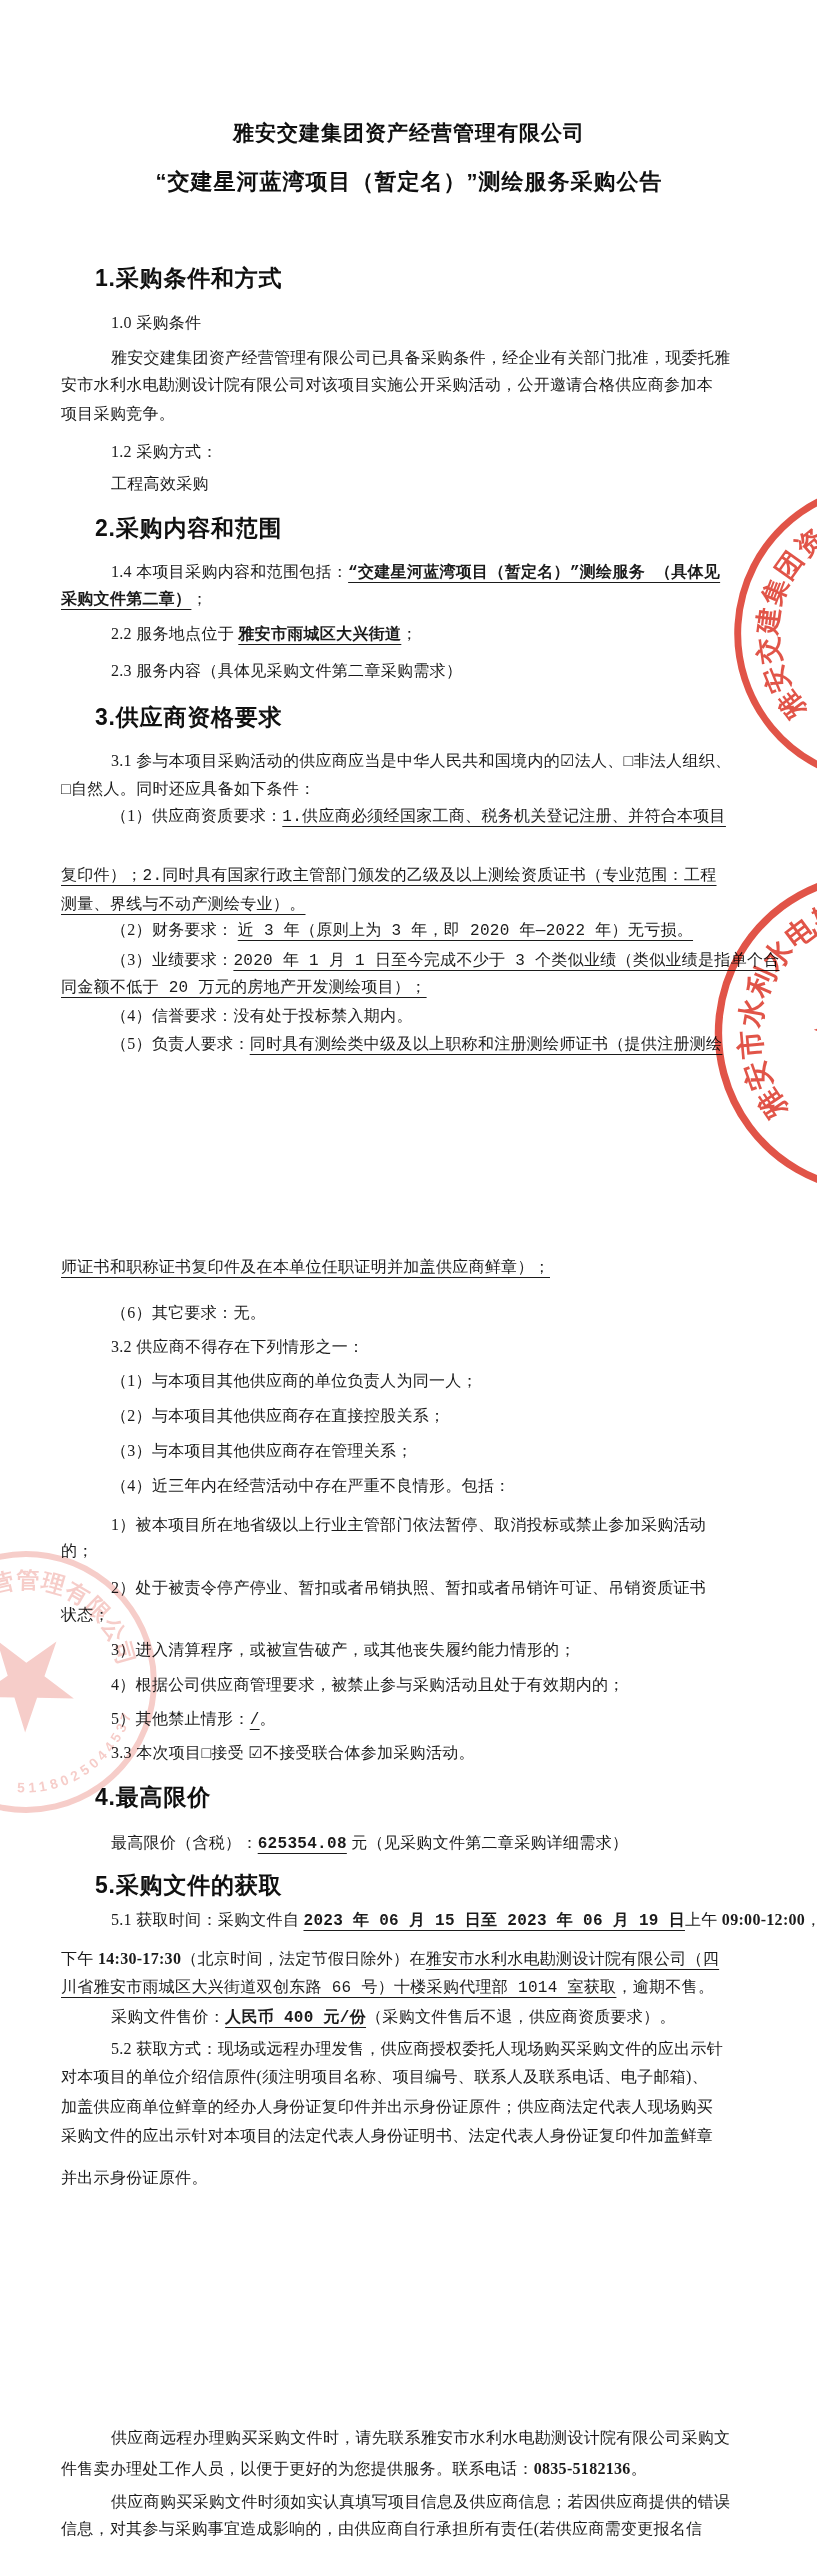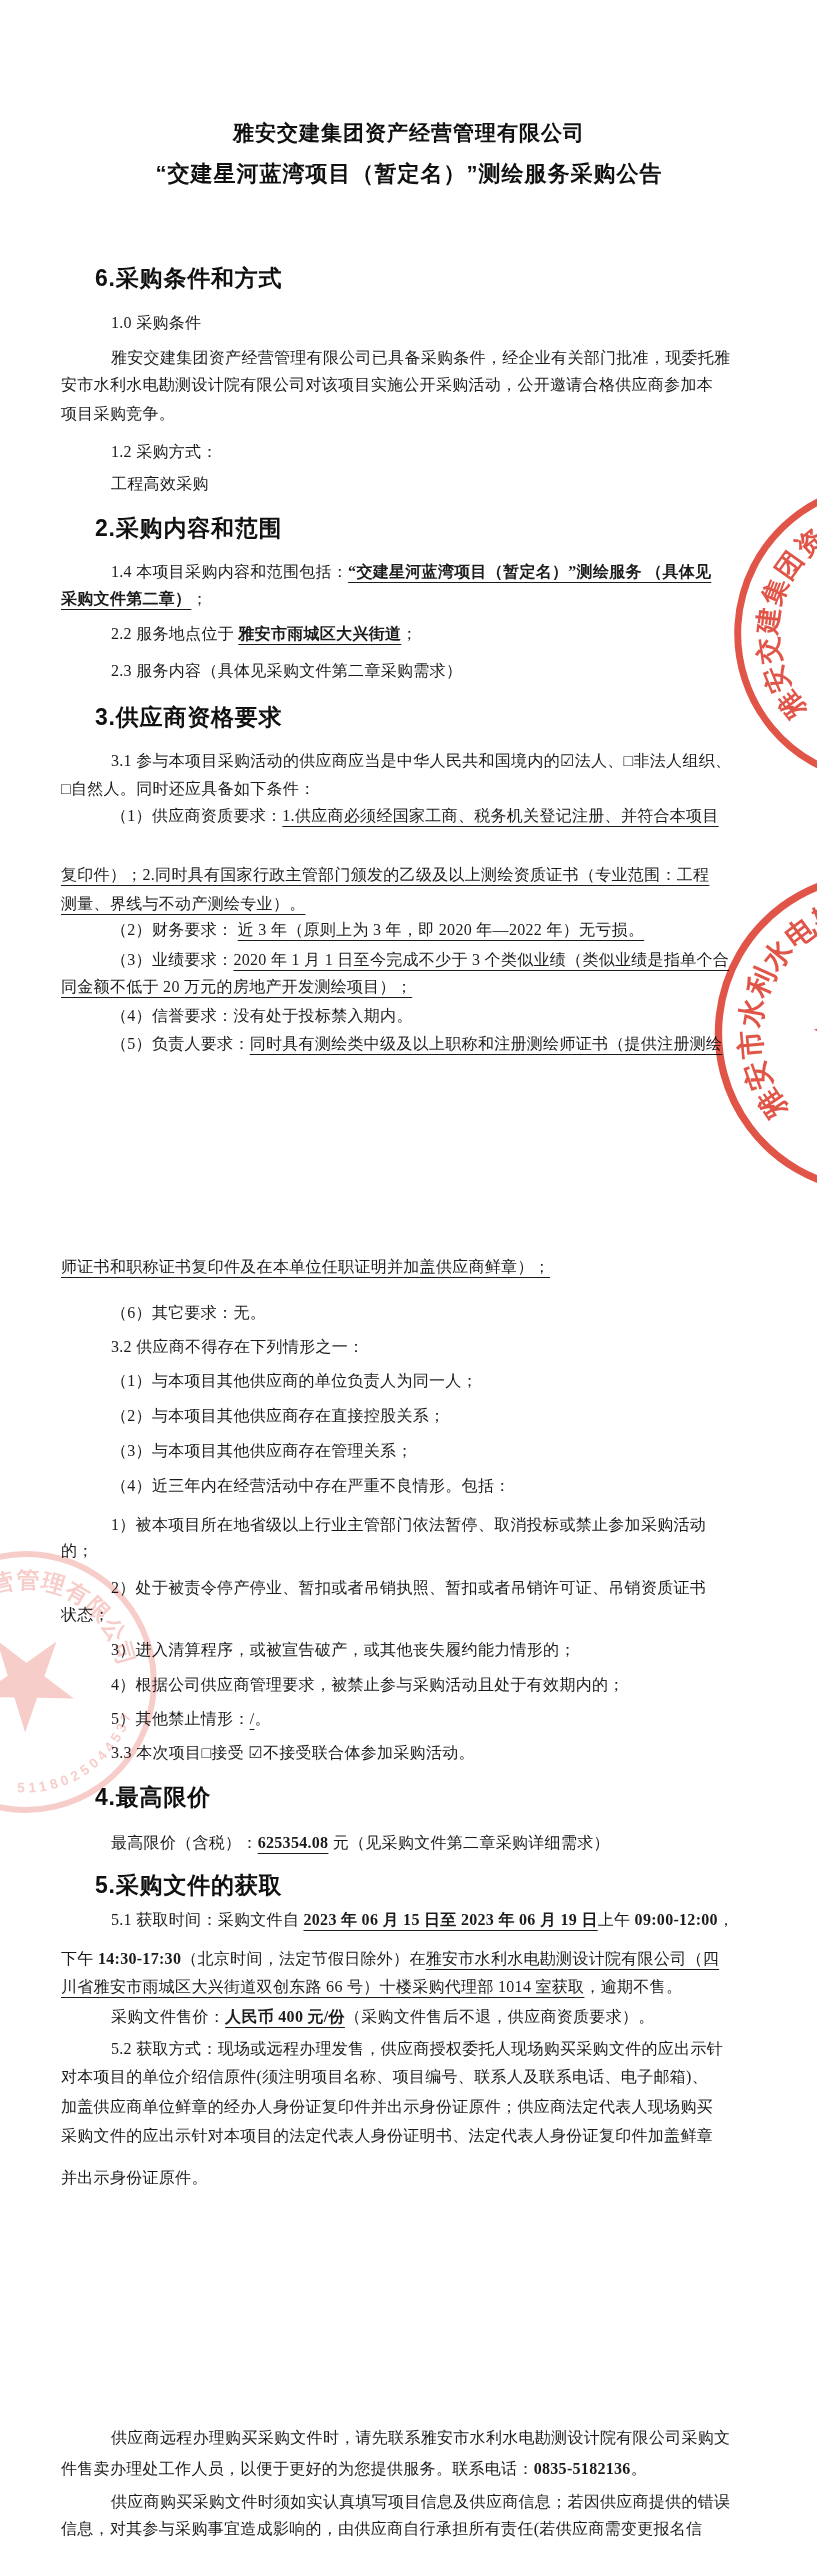--- a/index.html
+++ b/index.html
@@ -6,39 +6,39 @@
   .page{position:relative;width:818px;height:3467px;margin:0 auto;background:#ffffff;overflow:hidden;
         font-family:"Liberation Serif","DejaVu Serif",serif;}
   .ln{position:absolute;white-space:nowrap;font-size:16px;line-height:1.25;color:#1b1b1b;letter-spacing:0.3px;}
   .fi{left:111px;}
   .co{left:61px;}
   .hd{left:95px;font-size:23px;font-weight:700;letter-spacing:0.8px;color:#101010;
       font-family:"Liberation Sans","DejaVu Sans",sans-serif;}
   .ct{left:0;right:0;text-align:center;font-weight:700;font-size:21px;color:#101010;
       font-family:"Liberation Sans","DejaVu Sans",sans-serif;letter-spacing:1px;}
   .ct2{font-size:22px;}
-  .ln span.u{text-decoration:underline;text-decoration-thickness:1.3px;text-underline-offset:4.6px;}
+  .ln span.u{text-decoration:underline;text-decoration-thickness:1.3px;text-underline-offset:4.6px;font-family:Liberation Mono, monospace;}
   .ln span.b{font-weight:700;}
   .stamp{position:absolute;mix-blend-mode:multiply;opacity:.88;}
   .stamp.faint{opacity:.26;}
   .stamp .ring{fill:none;stroke:#dd3c2e;stroke-width:13px;}
   .stamp .star{fill:#dd3c2e;}
   .stamp text{fill:#dd3c2e;font-weight:700;font-family:"Liberation Sans","DejaVu Sans",sans-serif;}
   .stamp .stxt{font-size:50px;letter-spacing:2px;}
   .stamp .snum{font-size:30px;letter-spacing:9px;}
 </style>
 </head>
 <body>
 
 <div class="page">
 
   <div class="ln ct" style="top:120px"><span>雅安交建集团资产经营管理有限公司</span></div>
-  <div class="ln ct ct2" style="top:160px"><span>“交建星河蓝湾项目（暂定名）”测绘服务采购公告</span></div>
+  <div class="ln ct ct2" style="top:168px"><span>“交建星河蓝湾项目（暂定名）”测绘服务采购公告</span></div>
 
-  <div class="ln hd" style="top:264px"><span>6.采购条件和方式</span></div>
+  <div class="ln hd" style="top:264px"><span>1.采购条件和方式</span></div>
   <div class="ln fi" style="top:313px"><span>1.0 采购条件</span></div>
   <div class="ln fi" style="top:348px"><span>雅安交建集团资产经营管理有限公司已具备采购条件，经企业有关部门批准，现委托雅</span></div>
   <div class="ln co" style="top:375px"><span>安市水利水电勘测设计院有限公司对该项目实施公开采购活动，公开邀请合格供应商参加本</span></div>
   <div class="ln co" style="top:404px"><span>项目采购竞争。</span></div>
   <div class="ln fi" style="top:442px"><span>1.2 采购方式：</span></div>
   <div class="ln fi" style="top:474px"><span>工程高效采购</span></div>
 
   <div class="ln hd" style="top:514px"><span>2.采购内容和范围</span></div>
   <div class="ln fi" style="top:562px"><span>1.4 本项目采购内容和范围包括：</span><span class="u b">“交建星河蓝湾项目（暂定名）”测绘服务 （具体见</span></div>
   <div class="ln co" style="top:589px"><span class="u b">采购文件第二章）</span><span>；</span></div>

